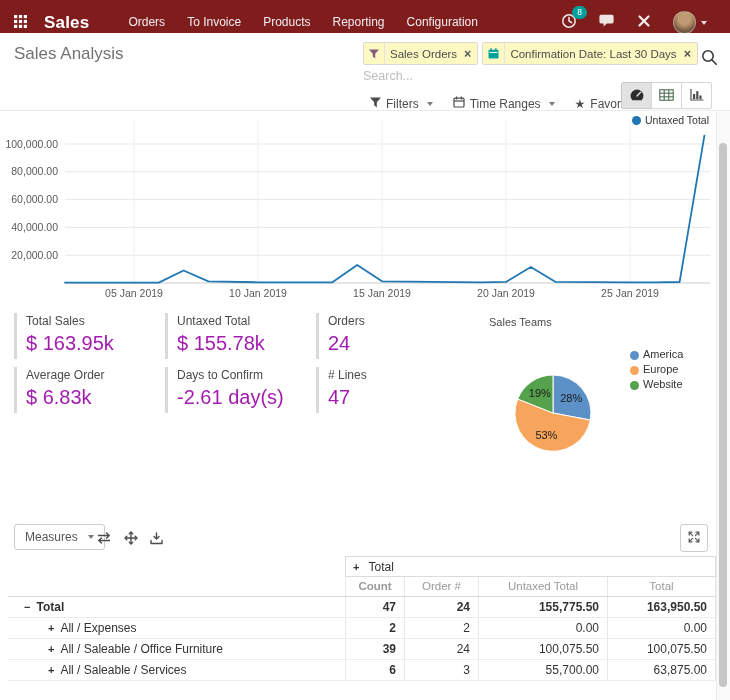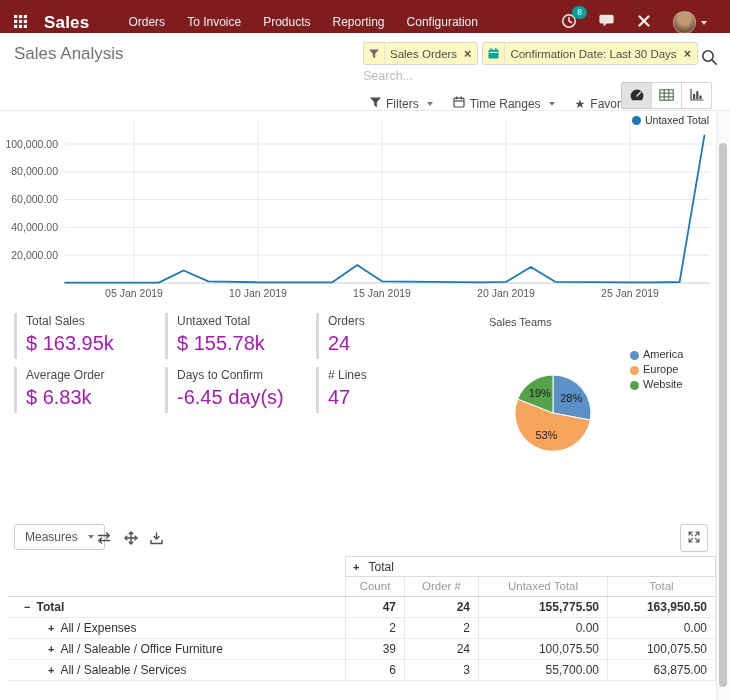--- a/index.html
+++ b/index.html
@@ -90,21 +90,21 @@
   .p-gh-cell{flex:1;border:1px solid #dcdcdc;padding-left:7px;background:#fff;box-sizing:border-box;cursor:pointer;}
   .p-headrow{display:flex;height:19px;line-height:19px;border-bottom:1px solid #d9d9d9;color:#9a9a9a;
              font-size:11.5px;}
   .p-row{display:flex;height:20px;line-height:20px;border-bottom:1px solid #ececec;}
   .p-label{width:337px;box-sizing:border-box;padding-left:16px;display:flex;align-items:center;cursor:pointer;}
   .p-label.indent{padding-left:40px;}
   .num{box-sizing:border-box;text-align:right;padding-right:8px;border-right:1px solid #e8e8e8;}
   .num.first{border-left:1px solid #e8e8e8;}
   .hc{box-sizing:border-box;text-align:center;padding-right:0;border-right:1px solid #e8e8e8;cursor:pointer;}
   .hc.first{border-left:1px solid #e8e8e8;}
-  .w-count{width:60px;}.w-order{width:74px;}.w-untaxed{width:129px;}.w-total{width:108px;}
+  .w-count{width:60px;font-weight:bold;}.w-order{width:74px;}.w-untaxed{width:129px;}.w-total{width:108px;}
   .row-total{font-weight:bold;}
   .expander{font-weight:bold;margin-right:6px;font-size:11px;cursor:pointer;}
 
   
   .sb-track{position:absolute;right:0;top:111px;bottom:0;width:13px;background:#fafafa;
             border-left:1px solid #ededed;}
   .sb-thumb{position:absolute;left:2px;top:32px;width:8px;height:544px;border-radius:4px;background:#c6c6c6;cursor:pointer;}
 </style>
 </head>
 <body>
@@ -313,21 +313,21 @@
     <div class="kpi">
       <div class="kpi-label">Orders</div>
       <div class="kpi-value">24</div>
     </div>
     <div class="kpi">
       <div class="kpi-label">Average Order</div>
       <div class="kpi-value">$ 6.83k</div>
     </div>
     <div class="kpi">
       <div class="kpi-label">Days to Confirm</div>
-      <div class="kpi-value">-6.45 day(s)</div>
+      <div class="kpi-value">-2.61 day(s)</div>
     </div>
     <div class="kpi">
       <div class="kpi-label"># Lines</div>
       <div class="kpi-value">47</div>
     </div>
   </div>
 
   <div class="teams">
     <div class="teams-title">Sales Teams</div>
     <div class="team-legend">

